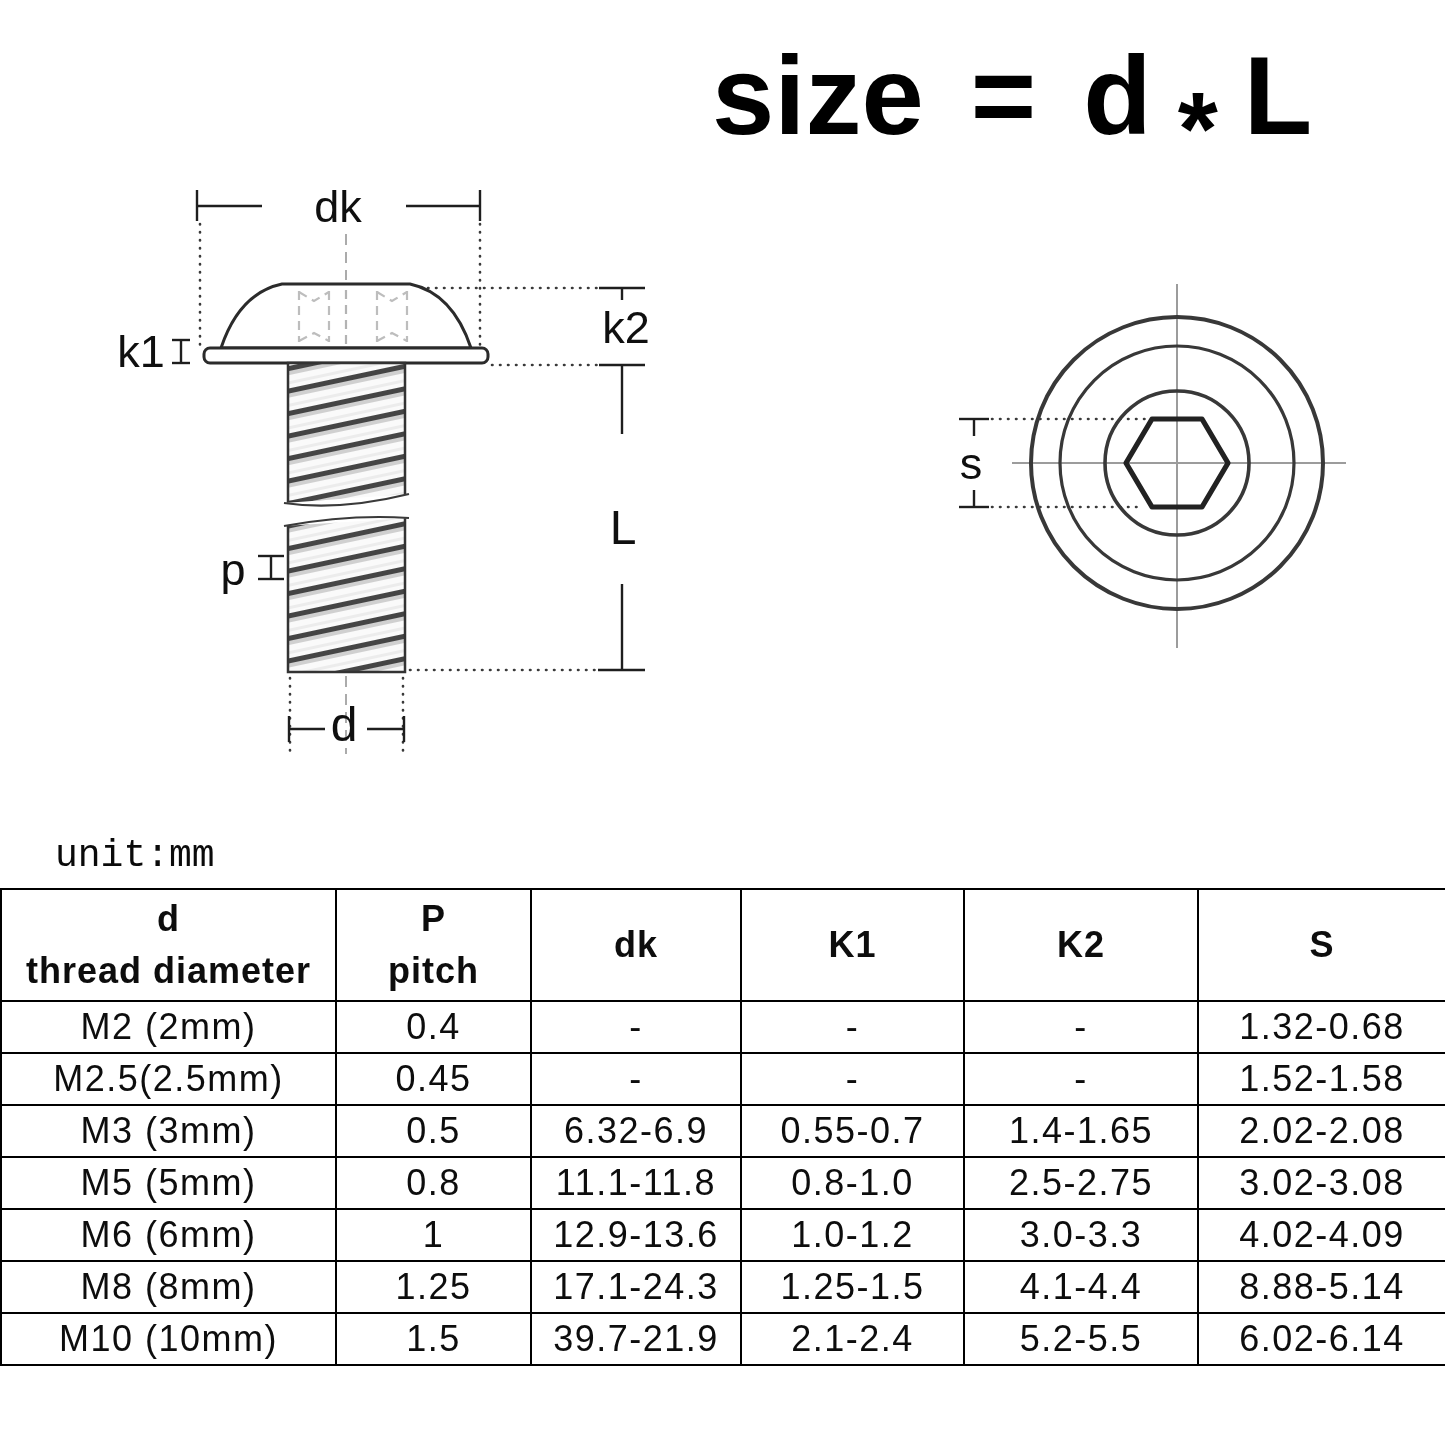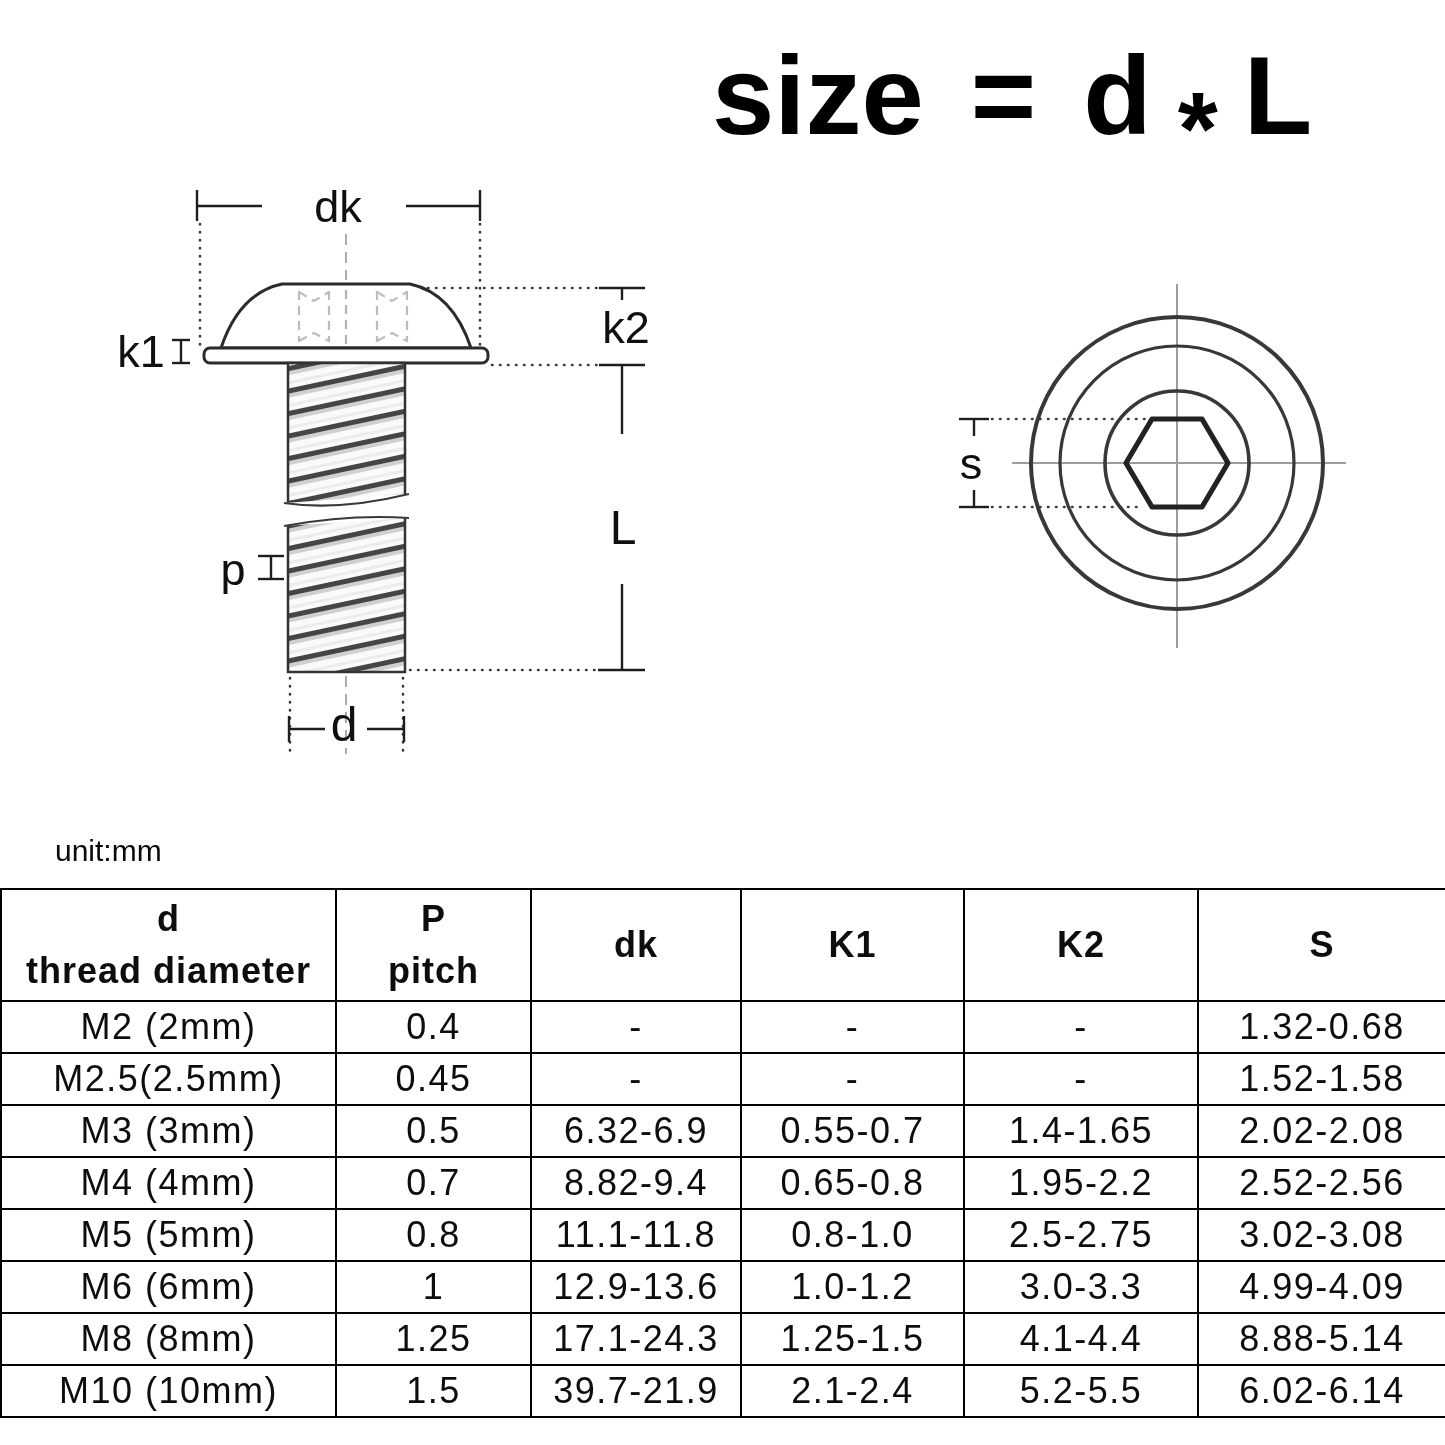--- a/index.html
+++ b/index.html
@@ -7,21 +7,21 @@
     position:relative; width:1445px; height:1445px; background:#ffffff;
     font-family:"Liberation Sans", sans-serif; color:#111; overflow:hidden;
   }
   
   .title {
     position:absolute; left:712px; top:40px; font-size:112px; line-height:1;
     color:#000; white-space:nowrap; word-spacing:16px; font-weight:700;
   }
   .title .star { display:inline-block; margin:0 26px; transform:translateY(0.30em); font-size:0.92em; }
   
-  .unit { position:absolute; left:55px; top:834px; font-size:30px; color:#0a0a0a; }
+  .unit { position:absolute; left:55px; top:834px; font-size:38px; color:#0a0a0a;font-family:Liberation Mono, monospace; }
   
   svg.drawing { position:absolute; left:0; top:0; }
   svg.drawing text { font-family:"Liberation Sans", sans-serif; }
   
   table.spec {
     position:absolute; left:0; top:888px; width:1445px;
     border-collapse:collapse; table-layout:fixed; text-align:center;
     font-size:36px; color:#0d0d0d;
   }
   .spec th, .spec td { border:2px solid #000; padding:0; vertical-align:middle; overflow:hidden; }
@@ -217,42 +217,34 @@
       </tr>
       <tr>
         <td>M3 (3mm)</td>
         <td>0.5</td>
         <td>6.32-6.9</td>
         <td>0.55-0.7</td>
         <td>1.4-1.65</td>
         <td>2.02-2.08</td>
       </tr>
       <tr>
-        <td>M4 (4mm)</td>
-        <td>0.7</td>
-        <td>8.82-9.4</td>
-        <td>0.65-0.8</td>
-        <td>1.95-2.2</td>
-        <td>2.52-2.56</td>
-      </tr>
-      <tr>
         <td>M5 (5mm)</td>
         <td>0.8</td>
         <td>11.1-11.8</td>
         <td>0.8-1.0</td>
         <td>2.5-2.75</td>
         <td>3.02-3.08</td>
       </tr>
       <tr>
         <td>M6 (6mm)</td>
         <td>1</td>
         <td>12.9-13.6</td>
         <td>1.0-1.2</td>
         <td>3.0-3.3</td>
-        <td>4.99-4.09</td>
+        <td>4.02-4.09</td>
       </tr>
       <tr>
         <td>M8 (8mm)</td>
         <td>1.25</td>
         <td>17.1-24.3</td>
         <td>1.25-1.5</td>
         <td>4.1-4.4</td>
         <td>8.88-5.14</td>
       </tr>
       <tr>

